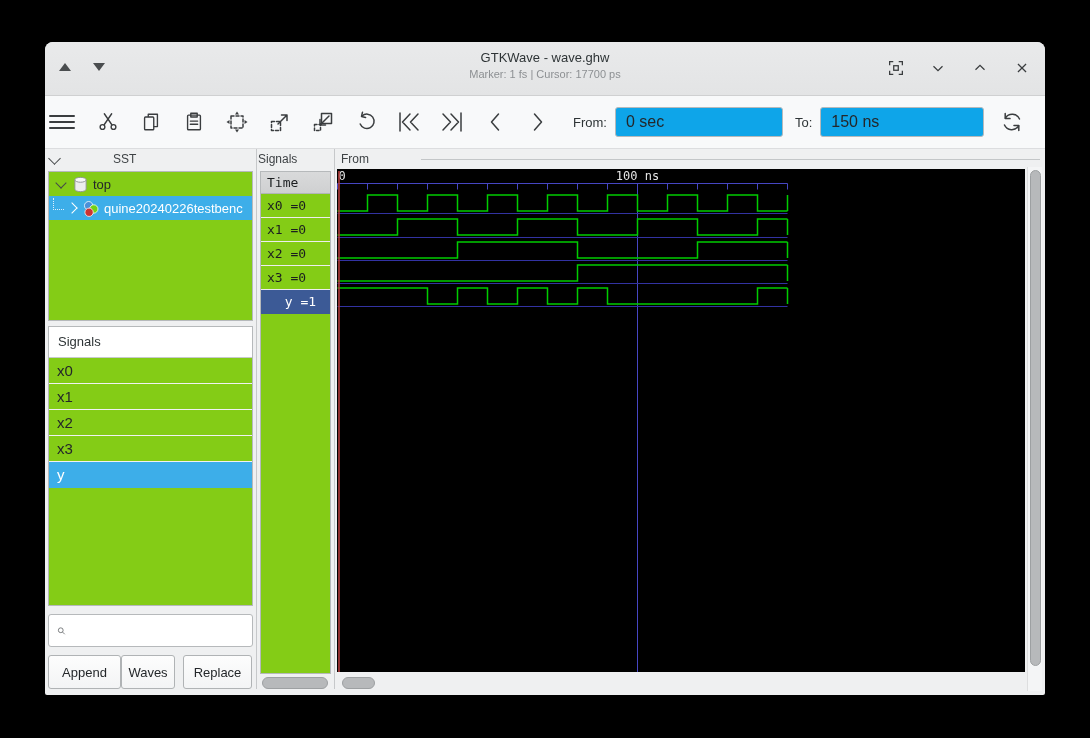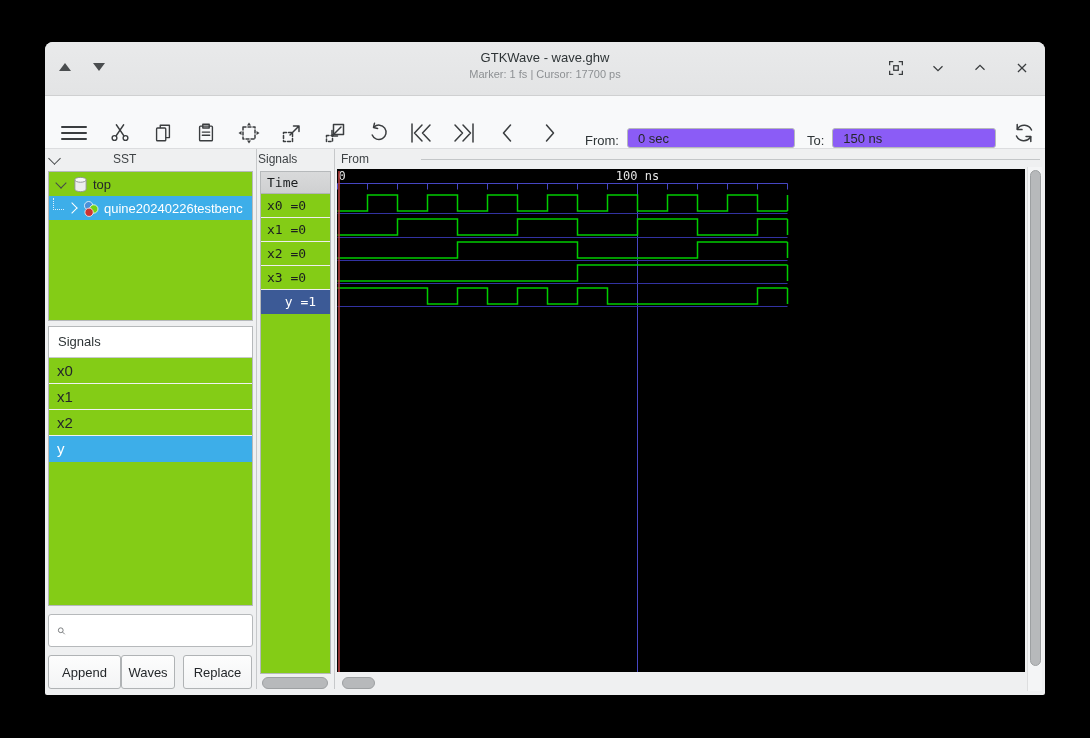--- a/index.html
+++ b/index.html
@@ -12,26 +12,26 @@
   .tb-title{font-size:13px;color:#2e3436;}
   .tb-sub{font-size:11px;color:#8d9093;margin-top:3px;}
   .tb-left{position:absolute;left:14px;top:21px;display:flex;gap:22px;}
   .tri{width:0;height:0;cursor:default;}
   .tri-up{border-left:6px solid transparent;border-right:6px solid transparent;border-bottom:8px solid #4a4d4f;}
   .tri-down{border-left:6px solid transparent;border-right:6px solid transparent;border-top:8px solid #4a4d4f;}
   .tb-right{position:absolute;right:10px;top:13px;display:flex;align-items:center;gap:16px;}
   .winbtn{width:26px;height:26px;display:flex;align-items:center;justify-content:center;}
   .winbtn svg{stroke:#3a3d3f;fill:none;stroke-width:1.4;}
   
-  .toolbar{height:52px;background:#f8f9fa;border-bottom:1px solid #dcdddf;display:flex;align-items:flex-end;padding-left:12px;}
+  .toolbar{height:52px;background:#f8f9fa;border-bottom:1px solid #dcdddf;display:flex;align-items:center;}
   .tool{width:28px;height:30px;margin-right:15px;display:flex;align-items:center;justify-content:center;flex:0 0 auto;}
   .tool svg{stroke:#3a3d3f;fill:none;stroke-width:1.5;stroke-linecap:round;stroke-linejoin:round;}
   .tool.menu{width:34px;}
   .tb-label{font-size:13px;color:#2e3436;margin:0 8px 0 6px;flex:0 0 auto;}
-  .tb-input{height:20px;background:#8b5cf6;border:1px solid #b6b9bb;border-radius:3px;font-size:13px;color:#24272a;
+  .tb-input{height:30px;background:#0ea5e9;border:1px solid #b6b9bb;border-radius:3px;font-size:16px;color:#24272a;
     padding:0 10px;box-sizing:border-box;flex:0 0 auto;font-family:"Liberation Sans",sans-serif;}
   
   .content{position:relative;height:547px;}
   .frame-label{position:absolute;font-size:12px;color:#3e4245;display:flex;align-items:center;gap:48px;}
   .frame-label .fl-line{height:1px;background:#c3c6c8;margin-left:4px;}
   .chev{display:inline-block;width:8px;height:8px;border-right:1.5px solid #45484a;border-bottom:1.5px solid #45484a;
     transform:rotate(45deg);margin:-2px 6px 0 0;}
   .panelbox{position:absolute;background:#84cc16;border:1px solid #b6b9bb;box-sizing:border-box;overflow:hidden;}
   
   .tree-row{height:24px;display:flex;align-items:center;font-size:13px;color:#24272a;white-space:nowrap;overflow:hidden;}
@@ -219,20 +219,21 @@
         <span>quine20240226testbenc</span>
       </div>
     </div>
 
     <div class="panelbox" style="left:3px;top:177px;width:205px;height:280px;">
       <div class="list-hd">Signals</div>
       <div>
           <div class="list-row">x0</div>
           <div class="list-row">x1</div>
           <div class="list-row">x2</div>
+          <div class="list-row">x3</div>
           <div class="list-row sel">y</div>
         </div>
     </div>
 
     <div class="search" style="left:3px;top:465px;width:205px;height:33px;">
       <svg width="16" height="16" viewBox="0 0 18 18">
         <circle cx="7.5" cy="7.5" r="4.8"></circle>
           <path d="M11.2 11.2 L15.5 15.5"></path>
         </svg>
       <input placeholder="" style="">

